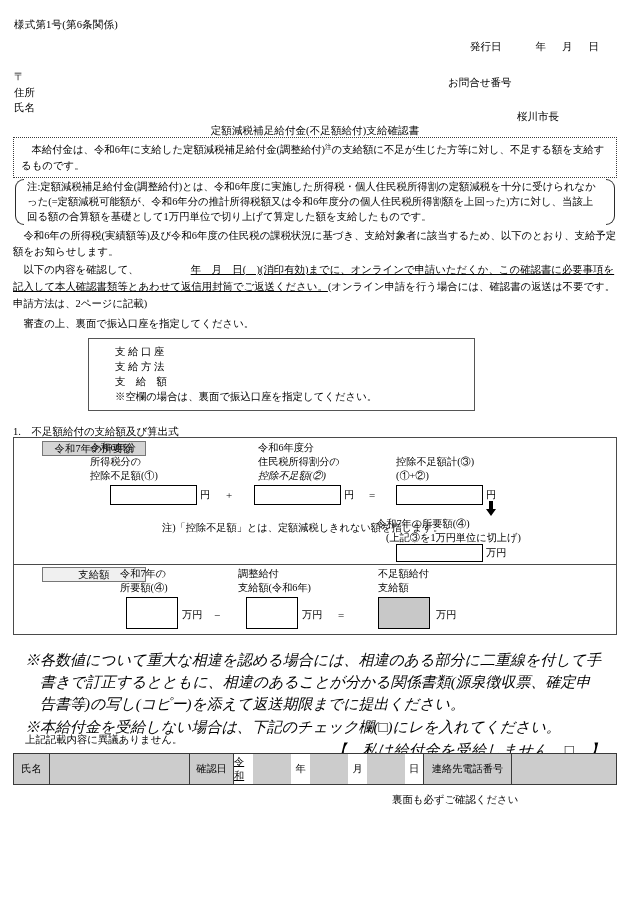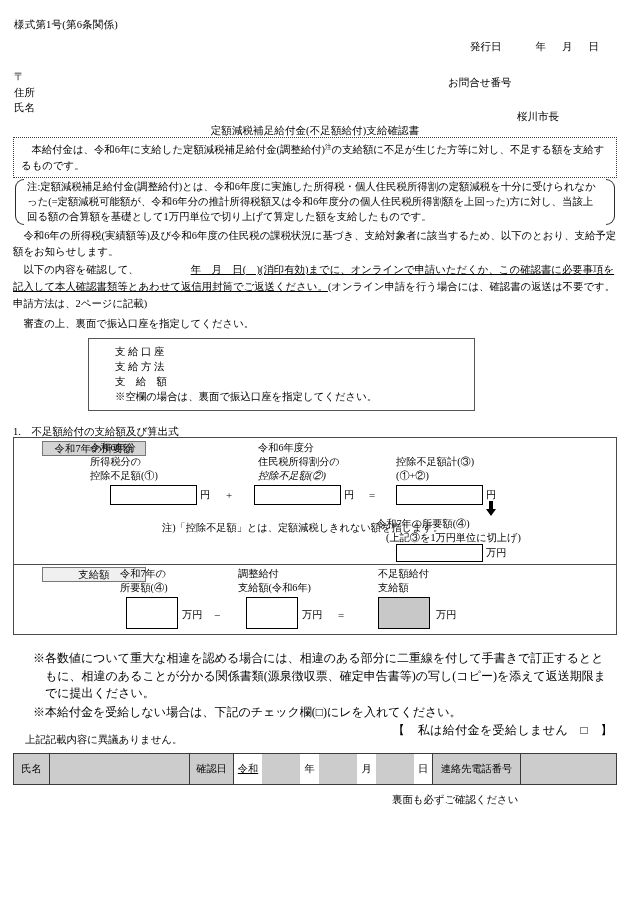--- a/index.html
+++ b/index.html
@@ -207,24 +207,25 @@
   #calc-footnote {
     position: absolute;
     left: 148px; top: 83px;
     font-size: 10.2px;
     white-space: nowrap;
   }
 
   
   #notes-block {
     position: absolute;
-    left: 33px; top: 650px;
+    left: 25px; top: 650px;
     width: 580px;
-    font-size: 12px;
+    font-size: 15px;
     line-height: 1.46;
+    font-style: italic;
   }
   #notes-block p { margin: 0 0 1px 0; }
   #notes-block p.hang {
     padding-left: 1em;
     text-indent: -1em;
   }
   #declare-line {
     margin-left: 1.1em;
     letter-spacing: .4px;
     text-align: right;
@@ -376,21 +377,21 @@
     <p>※本給付金を受給しない場合は、下記のチェック欄(□)にレを入れてください。</p>
     <p id="declare-line">【　私は給付金を受給しません　□　】</p>
   </div>
 
   <div id="agree-line">上記記載内容に異議ありません。</div>
 
   <div id="sig-table">
     <div class="cell" style="width:36px;">氏名</div>
     <div class="cell" style="width:140px;"></div>
     <div class="cell" style="width:44px;">確認日</div>
-    <div class="cell white noborder" style="width:28px;text-decoration:underline;">令和</div>
+    <div class="cell white noborder" style="width:19px;text-decoration:underline;">令和</div>
     <div class="cell noborder" style="width:38px;"></div>
     <div class="cell white noborder" style="width:19px;">年</div>
     <div class="cell noborder" style="width:38px;"></div>
     <div class="cell white noborder" style="width:19px;">月</div>
     <div class="cell noborder" style="width:38px;"></div>
     <div class="cell white" style="width:19px;">日</div>
     <div class="cell" style="width:88px;">連絡先電話番号</div>
     <div class="cell" style="flex:1;"></div>
   </div>
 

